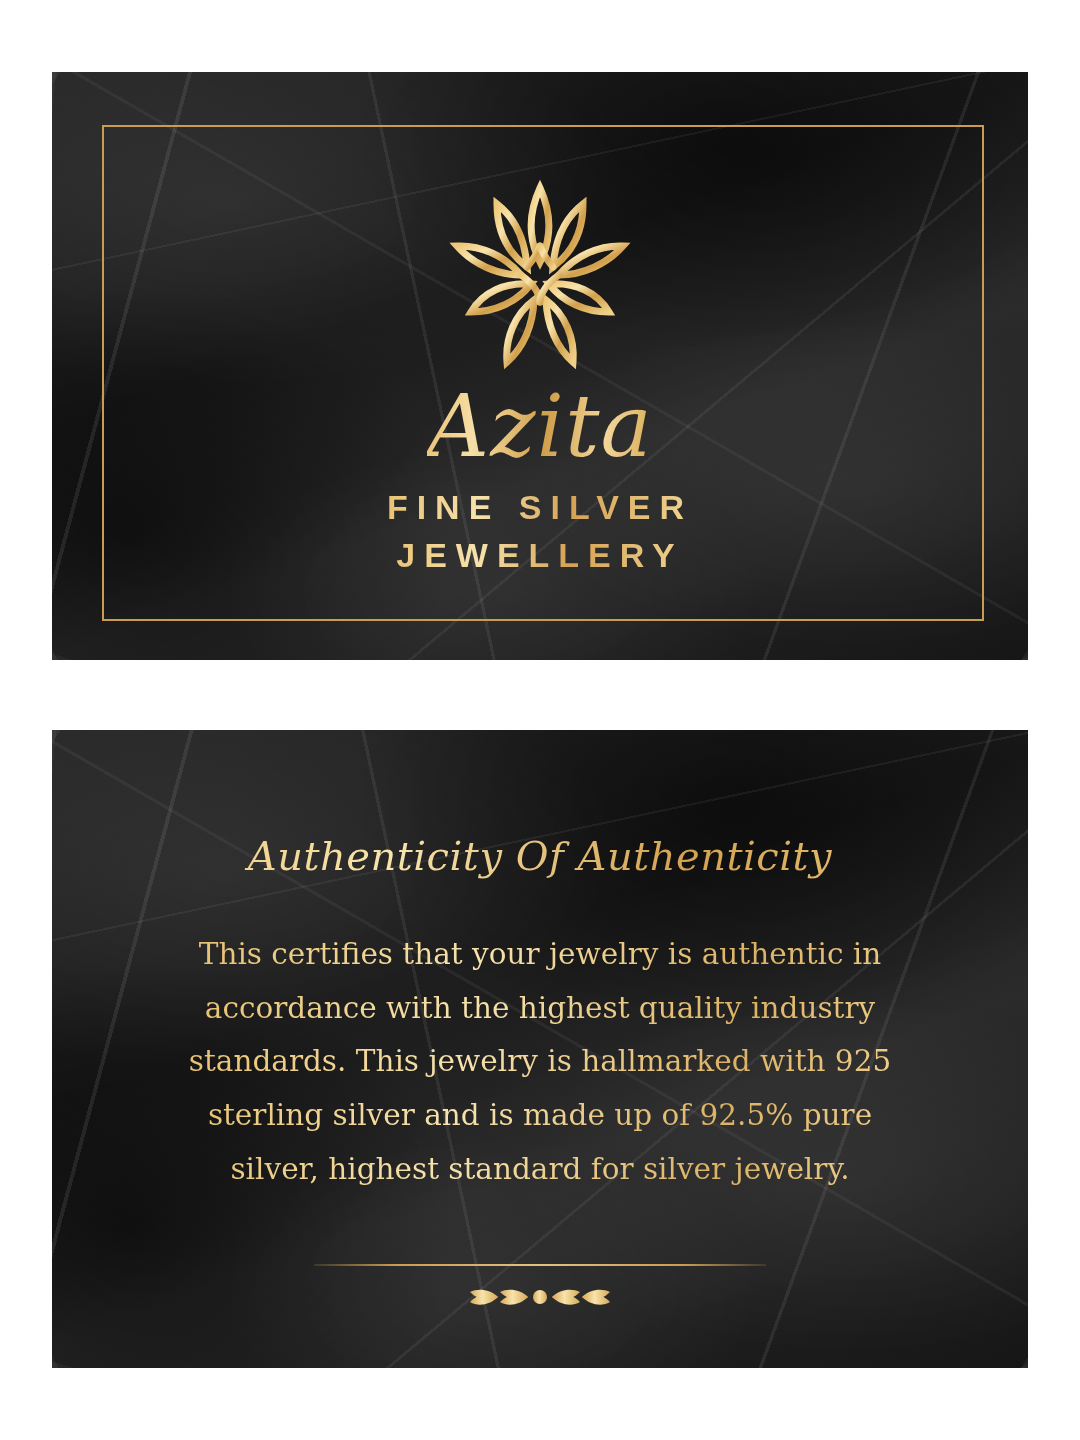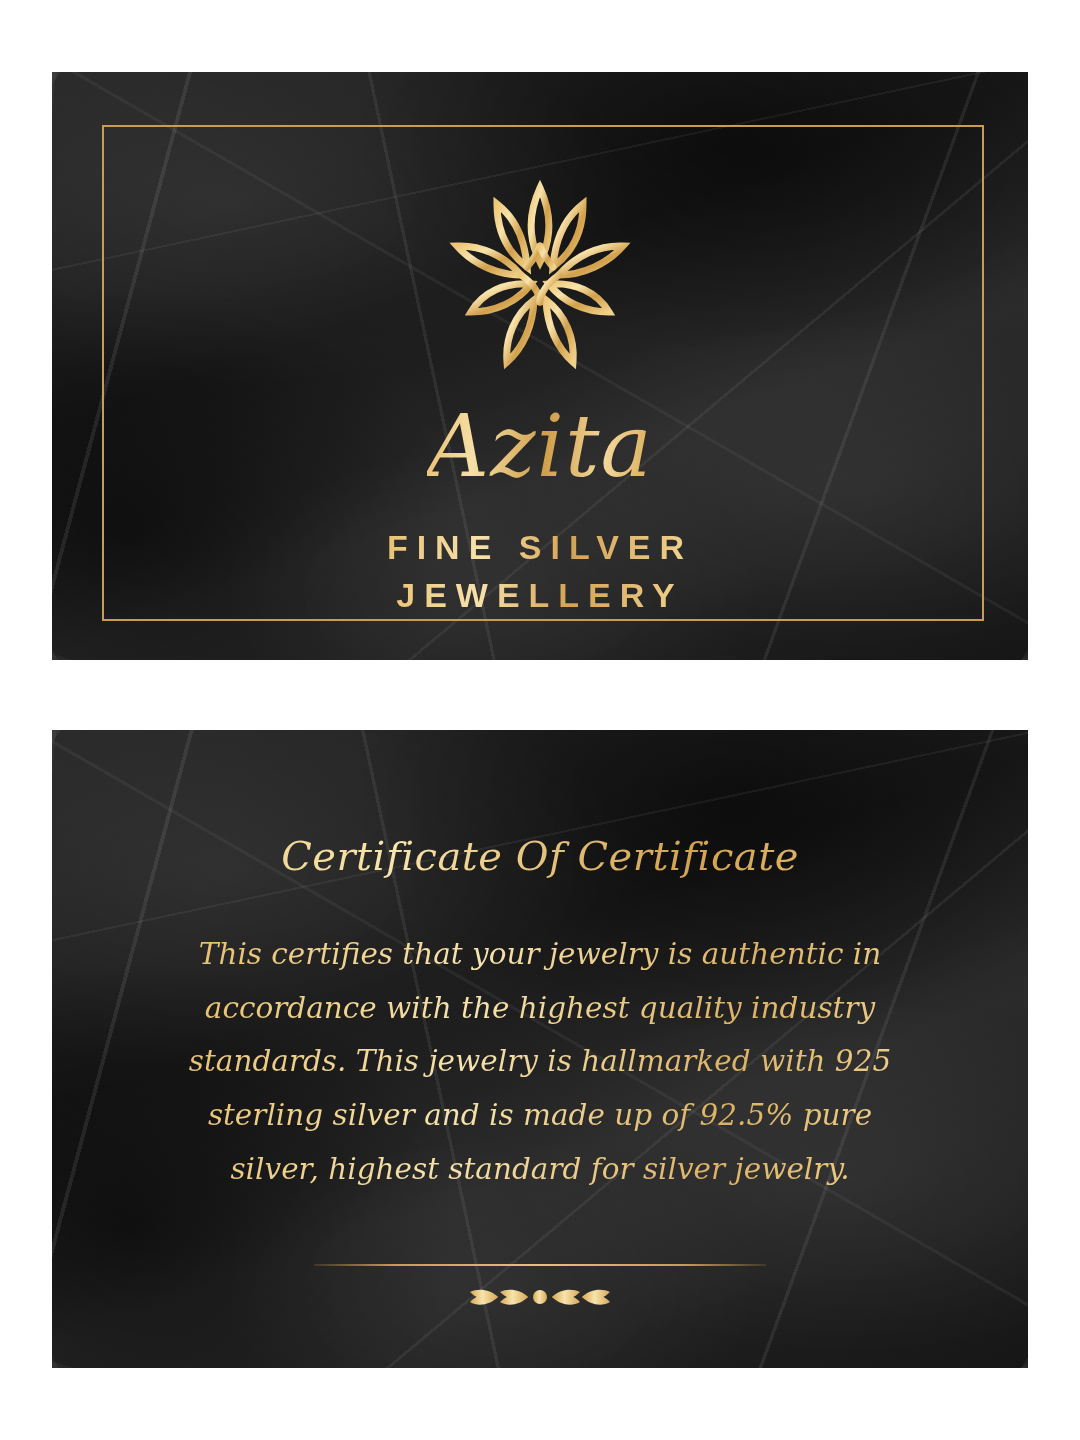--- a/index.html
+++ b/index.html
@@ -75,21 +75,20 @@
   }
   .logo-stack {
     position: absolute;
     z-index: 4;
     left: 0;
     right: 0;
     top: 100px;
     display: flex;
     flex-direction: column;
     align-items: center;
-    gap: 20px;
   }
   .logo-mark {
     width: 210px;
     height: 205px;
   }
   .brand-name {
     margin-top: 6px;
     font-family: "DejaVu Serif", serif;
     font-style: italic;
     font-size: 86px;
@@ -144,21 +143,20 @@
     -webkit-background-clip: text;
     background-clip: text;
     -webkit-text-fill-color: transparent;
     color: transparent;
     padding-bottom: 6px;
   }
   .cert-body {
     margin: 44px auto 0;
     width: 740px;
     font-family: "DejaVu Serif", serif;
-    font-style: italic;
     font-size: 29.5px;
     line-height: 1.82;
     color: #f0d79a;
     background: linear-gradient(100deg, #e5bd69 0%, #f7e3ae 40%, #dcb264 75%, #f1d493 100%);
     -webkit-background-clip: text;
     background-clip: text;
     -webkit-text-fill-color: transparent;
     color: transparent;
   }
   .cert-divider {
@@ -223,21 +221,21 @@
     <div class="brand-name">Azita</div>
     <div class="brand-tagline">FINE SILVER
 JEWELLERY</div>
   </div>
 </div>
 
 <div class="card" id="certificate-card">
   <div class="marble"></div>
 
   <div class="cert-content">
-    <div class="cert-title">Certificate Of Certificate</div>
+    <div class="cert-title">Authenticity Of Authenticity</div>
     <div class="cert-body">This certifies that your jewelry is authentic in accordance with the highest quality industry standards. This jewelry is hallmarked with 925 sterling silver and is made up of 92.5% pure silver, highest standard for silver jewelry.</div>
 
     <div class="cert-divider"></div>
 
     <svg class="cert-ornament" viewBox="0 0 200 34">
       <defs>
         <linearGradient id="goldGrad2" x1="0" y1="0" x2="1" y2="0">
           <stop offset="0%" stop-color="#d6a957"></stop>
           <stop offset="45%" stop-color="#f8e3ab"></stop>
           <stop offset="100%" stop-color="#d6a957"></stop>

